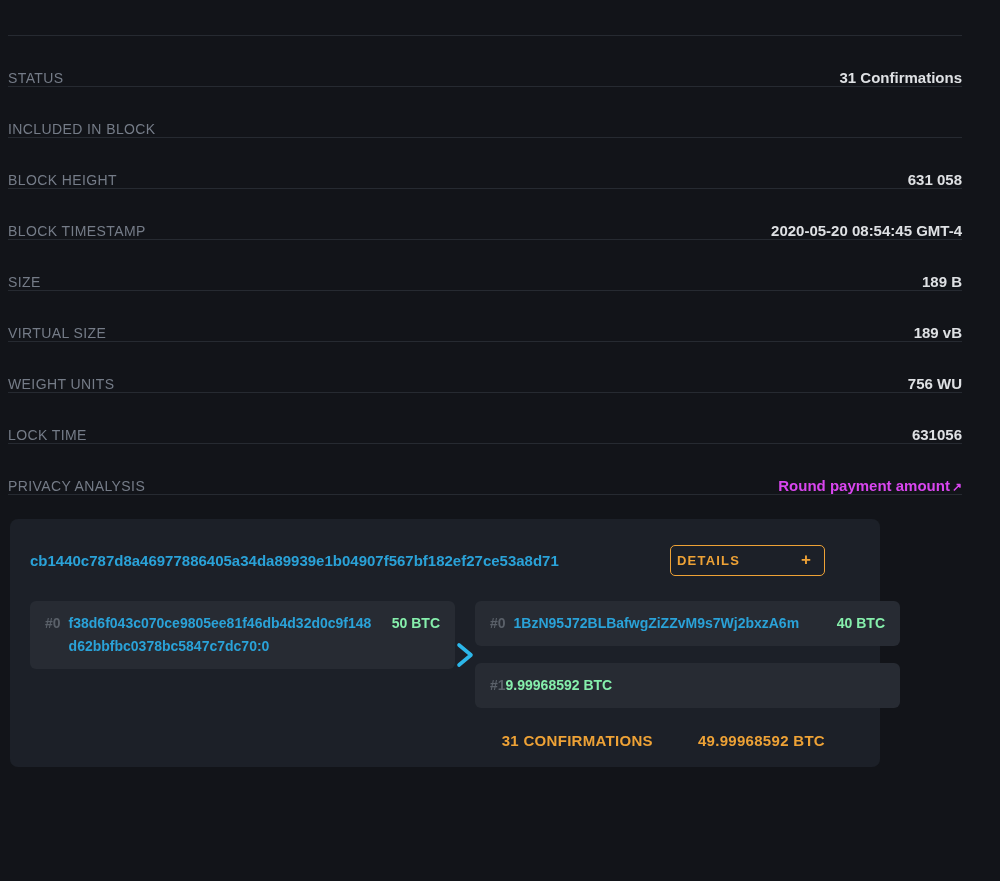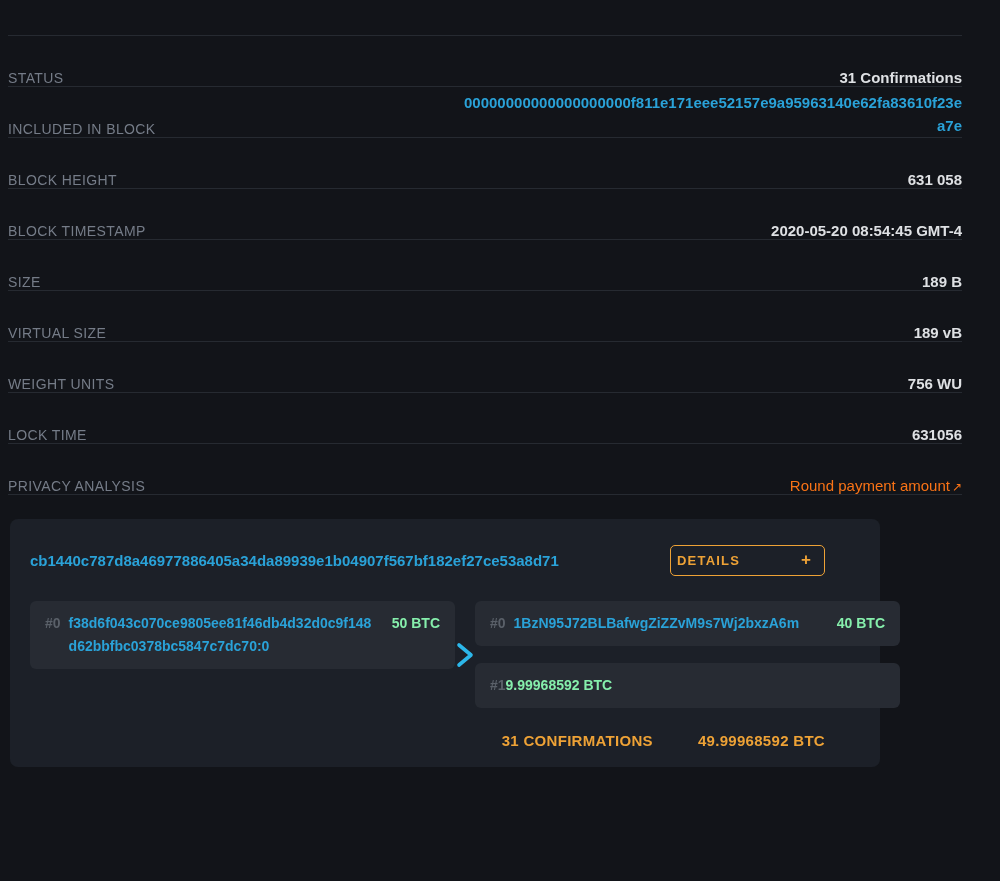--- a/index.html
+++ b/index.html
@@ -17,21 +17,21 @@
   .trow:last-child{border-bottom:1px solid #262a31;}
   .trow-label{
     color:#757c88;font-size:14px;letter-spacing:.4px;font-weight:400;
   }
   .trow-value{
     color:#dfe1e4;font-size:15px;font-weight:700;text-align:right;
   }
   .trow-value.link{
     color:#2aa2d8;max-width:500px;word-break:break-all;line-height:23px;cursor:pointer;
   }
-  .trow-value.danger{color:#f97316;font-weight:400;cursor:pointer;}
+  .trow-value.danger{color:#d946ef;font-weight:700;cursor:pointer;}
   .trow-value .ext-icon{font-size:12px;margin-left:2px;}
   
   .tx-card{
     margin:24px 10px 0 10px;width:870px;height:248px;box-sizing:border-box;
     background:#1c2028;border-radius:8px;
     padding:25px 55px 0 20px;
   }
   .card-header{
     display:flex;justify-content:space-between;align-items:center;height:32px;
   }
@@ -75,21 +75,20 @@
 </head>
 <body>
 
 <div class="tx-table">
   <div class="trow">
     <span class="trow-label">STATUS</span>
     <span class="trow-value">31 Confirmations</span>
   </div>
   <div class="trow">
     <span class="trow-label">INCLUDED IN BLOCK</span>
-    <span class="trow-value link">00000000000000000000f811e171eee52157e9a95963140e62fa83610f23ea7e</span>
   </div>
   <div class="trow">
     <span class="trow-label">BLOCK HEIGHT</span>
     <span class="trow-value">631 058</span>
   </div>
   <div class="trow">
     <span class="trow-label">BLOCK TIMESTAMP</span>
     <span class="trow-value">2020-05-20 08:54:45 GMT-4</span>
   </div>
   <div class="trow">

